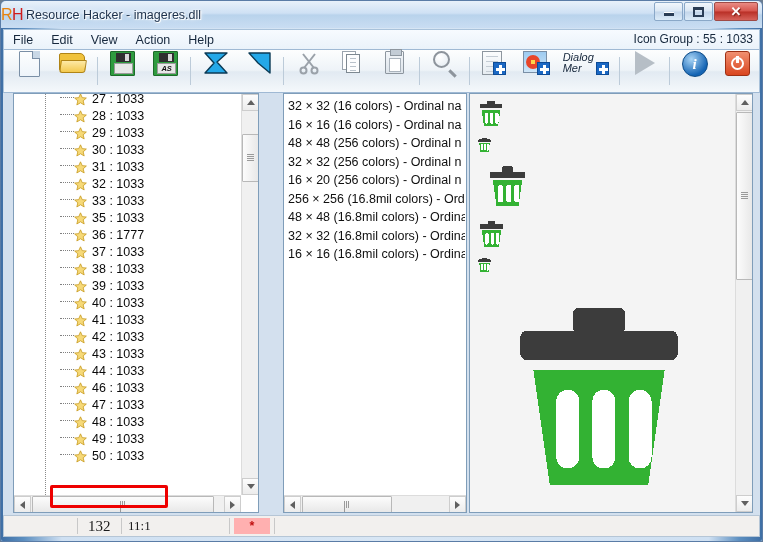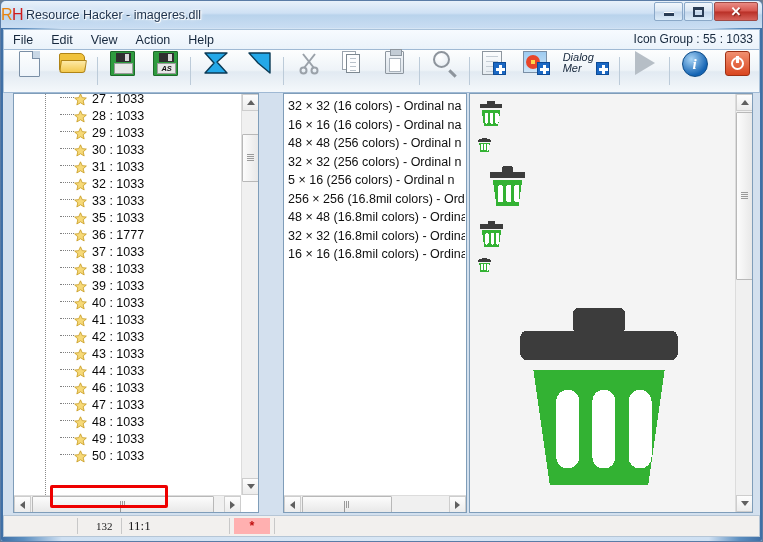--- a/index.html
+++ b/index.html
@@ -208,21 +208,21 @@
   .grip-h { width:7px; height:7px; }
   .grip-h i { display:block; width:1px; height:7px; background:#9a9a9a; float:left; margin-right:1px; }
   .grip-v i { display:block; width:7px; height:1px; background:#9a9a9a; margin-bottom:1px; }
 
   
   .statusbar {
     position:absolute; left:2px; bottom:4px; width:757px; height:22px;
     background:#f2f0ee; border:1px solid #b6c6d6;
     display:flex; align-items:center; font-size:12.5px; color:#1a1a1a;
   }
-  .st-num { position:absolute; left:92px; font-family:"Liberation Serif", serif; font-size:11px; }
+  .st-num { position:absolute; left:84px; font-family:"Liberation Serif", serif; font-size:15px; }
   .st-pos { position:absolute; left:124px; font-family:"Liberation Serif", serif; font-size:13px; }
   .st-mark {
     position:absolute; left:230px; width:36px; height:16px;
     background:#ffb0b0; color:#c01010; text-align:center; line-height:16px; font-weight:bold;
   }
   .sb-sep { position:absolute; width:1px; height:16px; background:#c8c8c8; }
 </style>
 </head>
 <body>
 
@@ -560,21 +560,21 @@
       </div>
     </div>
     <div class="splitter" style="left:256px"></div>
 
     <div class="panel panel-list">
       <div class="list-scroll" id="list-rows">
           <div class="lrow"><span>32 × 32 (16 colors) - Ordinal na</span></div>
           <div class="lrow"><span>16 × 16 (16 colors) - Ordinal na</span></div>
           <div class="lrow"><span>48 × 48 (256 colors) - Ordinal n</span></div>
           <div class="lrow"><span>32 × 32 (256 colors) - Ordinal n</span></div>
-          <div class="lrow"><span>5 × 16 (256 colors) - Ordinal n</span></div>
+          <div class="lrow"><span>16 × 20 (256 colors) - Ordinal n</span></div>
           <div class="lrow"><span>256 × 256 (16.8mil colors) - Ord</span></div>
           <div class="lrow"><span>48 × 48 (16.8mil colors) - Ordina</span></div>
           <div class="lrow"><span>32 × 32 (16.8mil colors) - Ordina</span></div>
           <div class="lrow"><span>16 × 16 (16.8mil colors) - Ordina</span></div>
         </div>
       <div class="sbh" style="right:0">
         <div class="sbbtn left">
             <span class="tri l"></span>
           </div>
         <div class="thumbh" style="left:18px;width:90px">

